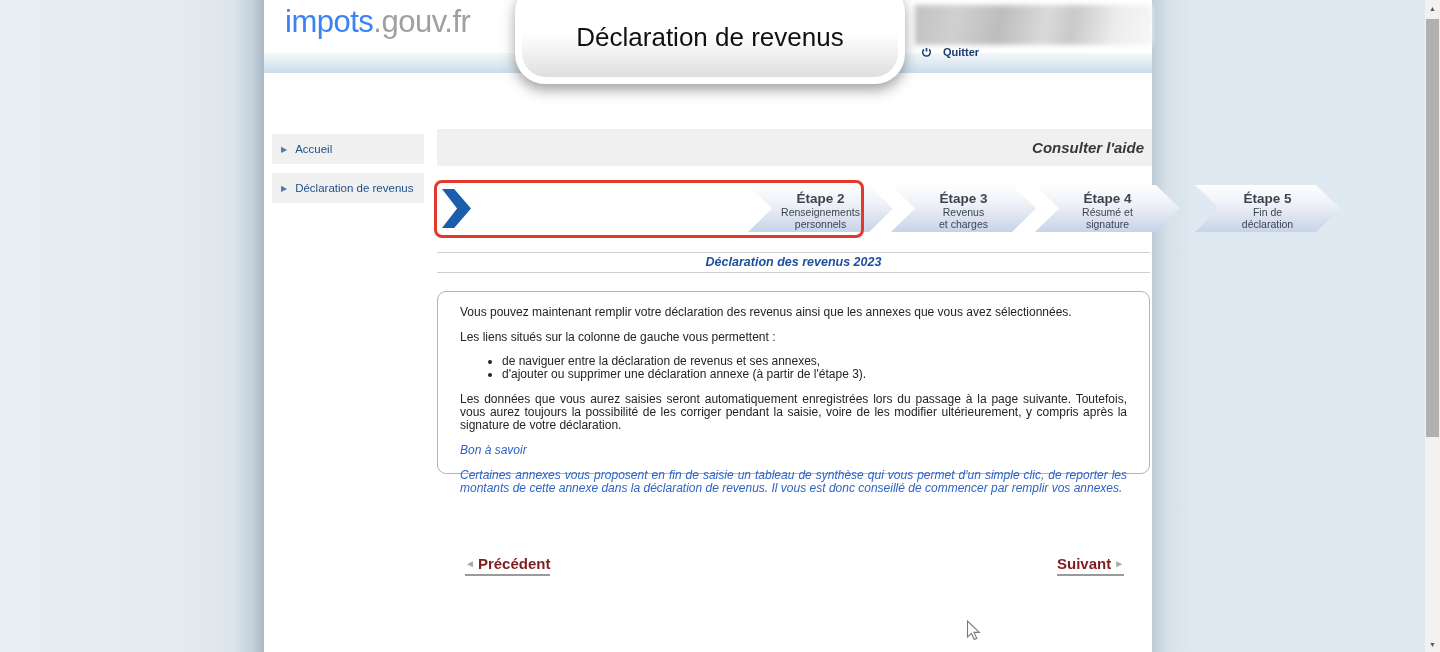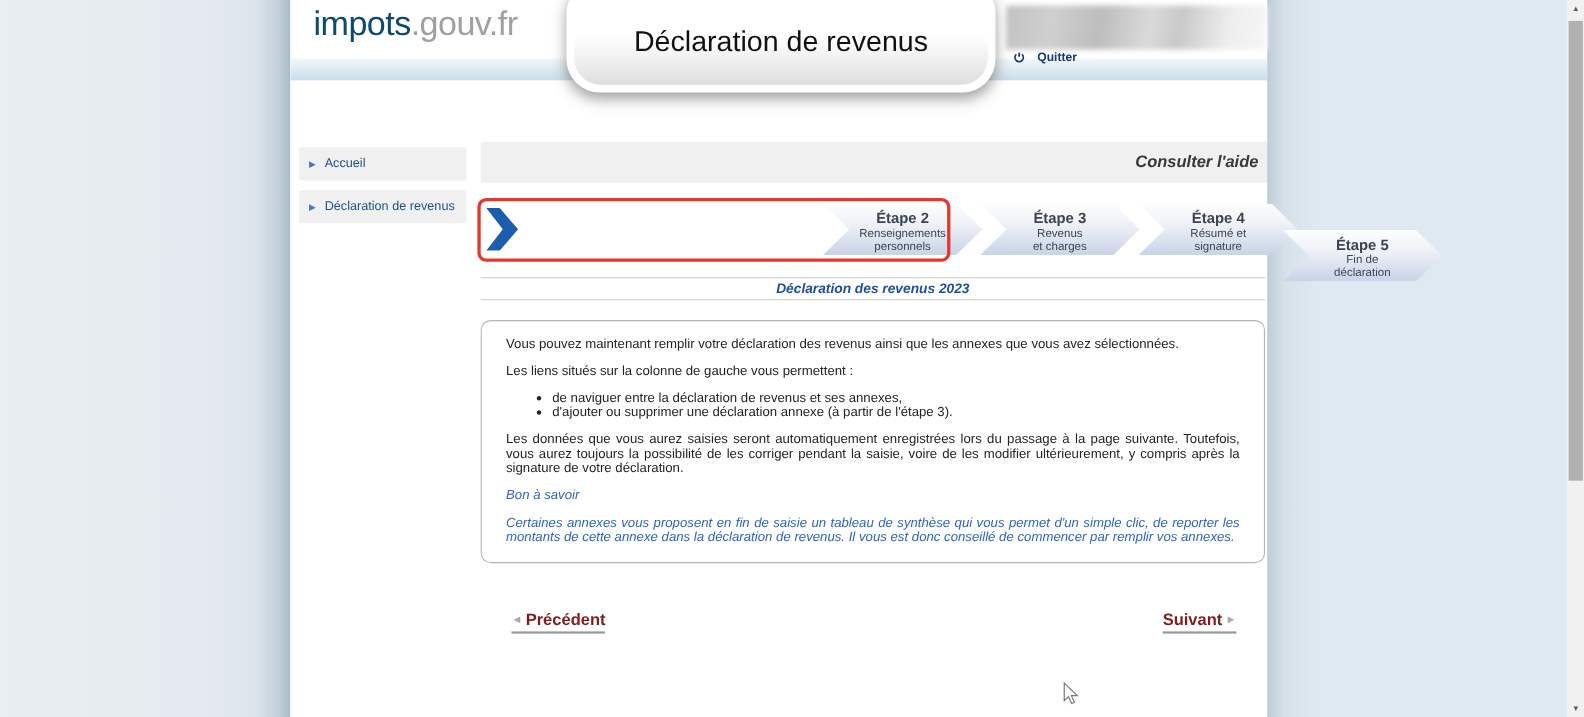--- a/index.html
+++ b/index.html
@@ -19,21 +19,21 @@
     font-size:7px; color:#5a5a5a; cursor:default; }
   .scroll-up { top:0; }
   .scroll-down { bottom:0; }
   .scroll-thumb { position:absolute; left:1px; top:19px; width:13px; height:418px; background:#b1b1b1; }
 
   
   .content-col { position:absolute; left:264px; top:0; width:888px; height:652px; background:#ffffff; }
 
   
   .logo { position:absolute; left:21px; top:4px; font-size:31px; letter-spacing:-0.5px; }
-  .logo .lp { color:#0c4a6e; }
+  .logo .lp { color:#3b82f6; }
   .logo .ls { color:#a0a0a0; }
   .header-band { position:absolute; left:0; top:53px; width:888px; height:20px;
     background:linear-gradient(#f3f8fb,#cdduee 60%,#cbdde9); background:linear-gradient(#f3f8fb,#cbdde9); }
   .title-tab { position:absolute; left:251px; top:-18px; width:390px; height:102px; background:#ffffff;
     border-radius:30px; box-shadow:0 6px 13px rgba(70,70,70,0.5); z-index:3; }
   .title-tab-inner { position:absolute; left:7px; top:7px; right:7px; bottom:7px; border-radius:24px;
     background:linear-gradient(#ffffff 50%,#ececec 80%,#dedede); display:flex; justify-content:center; align-items:flex-end; }
   .app-title { font-size:26px; color:#111; padding-bottom:24px; }
 
   .user-box { position:absolute; left:651px; top:5px; width:237px; height:40px;
@@ -54,37 +54,37 @@
   .help-label { font-size:15px; font-weight:bold; font-style:italic; color:#383838; }
 
   
   .steps-row { position:absolute; left:173px; top:185px; width:713px; height:47px; z-index:1; }
   .big-arrow { position:absolute; left:5px; top:4px; width:29px; height:39px; background:#1b5eae;
     clip-path:polygon(0 0,42% 0,100% 50%,42% 100%,0 100%,52% 50%); }
   .step { position:absolute; top:0; height:47px; text-align:center; padding-top:6px; cursor:pointer; }
   .step-plain { left:9px; width:120px; padding-top:5px; }
   .chev { width:145px; background:linear-gradient(#fefefe,#eef1f7 40%,#c8d3e8);
     clip-path:polygon(0 0,calc(100% - 24px) 0,100% 50%,calc(100% - 24px) 100%,0 100%,24px 50%); }
-  .chev-2 { left:311px; } .chev-3 { left:454px; } .chev-4 { left:598px; } .chev-5 { left:729px;margin-top:24px; }
+  .chev-2 { left:311px; } .chev-3 { left:454px; } .chev-4 { left:598px; } .chev-5 { left:758px; }
   .step-title { font-size:13.5px; font-weight:bold; color:#3d4452; line-height:15px; }
   .step-sub { font-size:10.5px; color:#3d4452; line-height:11px; margin-top:1px; }
   .step-active .step-title { color:#1b5cab; }
   .step-active .step-sub { color:#21365f; }
 
   .annotation { position:absolute; left:170px; top:180px; width:430px; height:58px;
     border:3px solid #e3392c; border-radius:8px; z-index:2; pointer-events:none; }
 
   
   .rule { position:absolute; left:173px; width:713px; height:1px; background:#cfcfcf; }
   .rule-a { top:252px; } .rule-b { top:272px; }
   .page-title { position:absolute; left:173px; top:255px; width:713px; text-align:center;
     font-size:12.5px; font-weight:bold; font-style:italic; color:#1d4f9e; }
 
   
-  .content-box { position:absolute; left:173px; top:291px; width:713px; height:221px; background:#fff;
+  .content-box { position:absolute; left:173px; top:291px; width:713px; height:183px; background:#fff;
     border:1px solid #b5b5b5; border-radius:9px; padding:9px 22px 0 22px; font-size:12px; color:#242424; line-height:13px; }
   .content-box p { margin-top:12px; }
   .content-box p.first { margin-top:5px; }
   .content-box ul { margin-top:11px; padding-left:42px; }
   .content-box li { margin-top:0px; }
   .just { text-align:justify; }
   .note-title { margin-top:26px; font-style:italic; color:#2e63c4; }
   .note-body { margin-top:11px; font-style:italic; color:#2e63c4; text-align:justify; }
 
   

